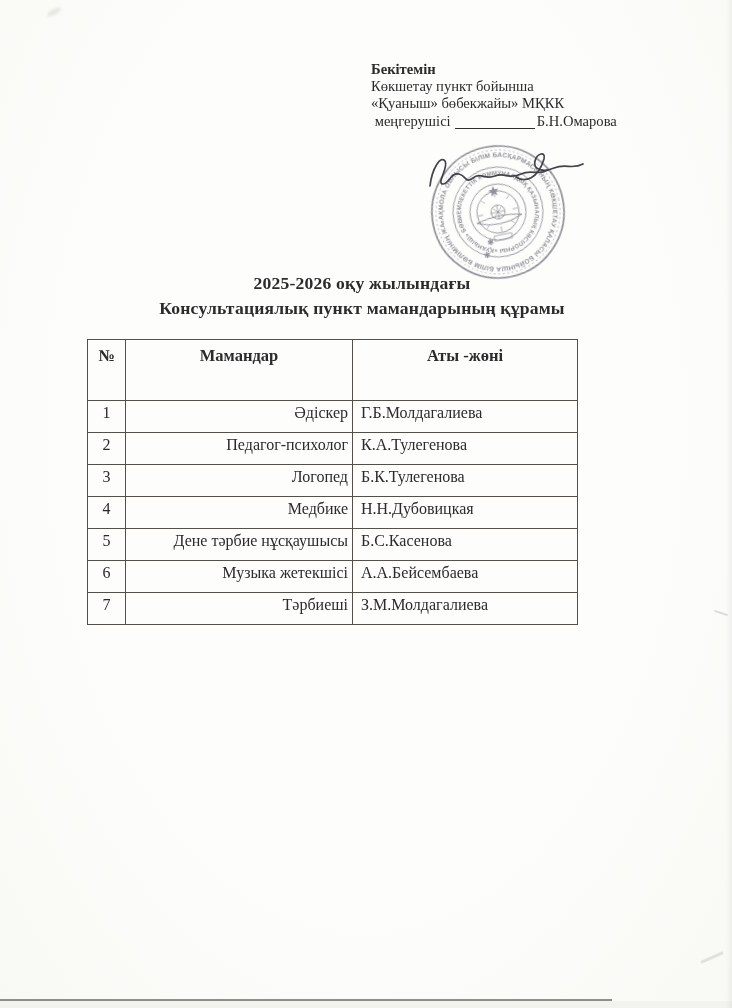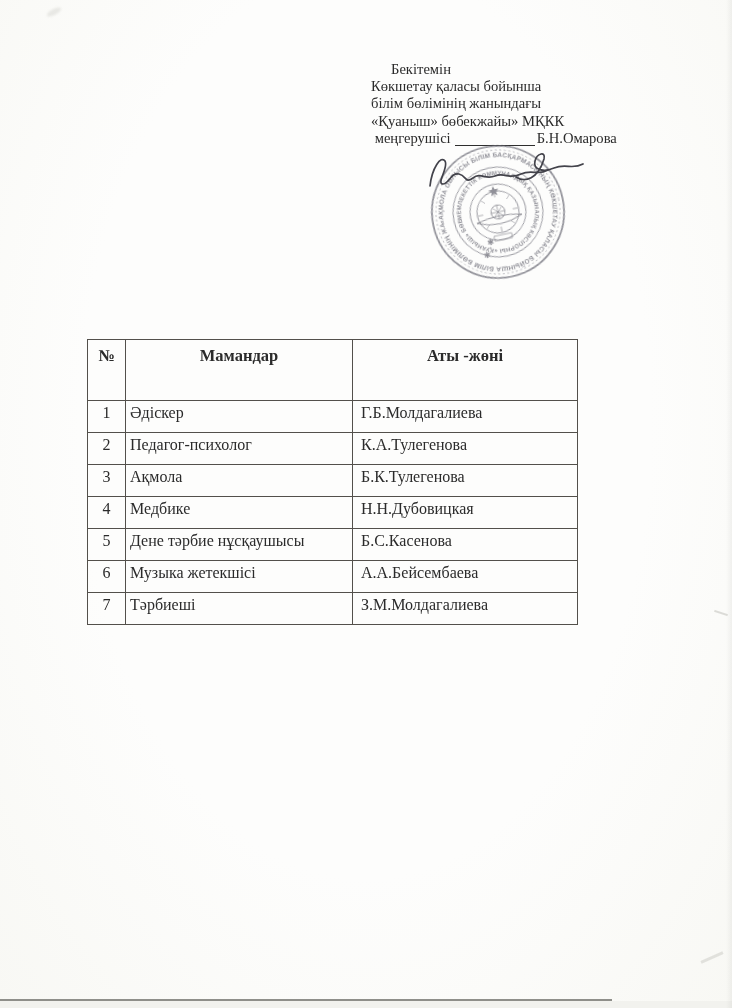--- a/index.html
+++ b/index.html
@@ -4,39 +4,39 @@
 <style>
   html,body{margin:0;padding:0;background:#e9e9e6;}
   .page{
     position:relative;width:732px;height:1008px;overflow:hidden;
     background:radial-gradient(ellipse at 50% 42%, #fdfdfc 55%, #f8f8f4 100%);
     font-family:"Liberation Serif", serif;color:#2b2b2b;
   }
   
   .approval{position:absolute;left:371px;top:61px;font-size:14.6px;line-height:17.2px;}
   .approval .line{white-space:pre;}
-  .approval .bold{font-weight:normal;margin-left:20px;}
+  .approval .bold{font-weight:bold;}
   .sig-row{display:flex;align-items:flex-end;white-space:pre;}
   .sig-underline{display:inline-block;width:80px;height:15px;border-bottom:1.2px solid #2e2e2e;margin:0 2px 1px 4px;}
   
   .stamp-wrap{position:absolute;left:417px;top:131px;width:162px;height:162px;
     transform:rotate(-12deg);opacity:.78;filter:blur(.35px);}
   .signature-wrap{position:absolute;left:420px;top:146px;width:190px;height:52px;opacity:.95;}
   
   .title{position:absolute;left:100px;top:271px;width:524px;text-align:center;
     font-weight:bold;font-size:17.6px;line-height:24.6px;letter-spacing:.2px;}
   
   table.roster{position:absolute;left:87px;top:339px;width:490px;border-collapse:collapse;
     table-layout:fixed;font-size:16px;}
   .roster th,.roster td{border:1px solid #53504b;box-sizing:border-box;
     vertical-align:top;padding:3px 4px 0 4px;overflow:hidden;}
   .roster thead th{height:61px;font-weight:bold;text-align:center;padding-top:6px;font-size:16.5px;}
   .roster tbody td{height:32px;}
   .roster .num{text-align:center;}
-  .roster .role{text-align:left;}
+  .roster .role{text-align:right;}
   .roster .name{text-align:left;padding-left:8px;margin-left:32px;}
   
   .smudge-topleft{position:absolute;left:46px;top:9px;width:16px;height:6px;border-radius:50%;
     background:#d9d9d4;opacity:.55;filter:blur(1px);transform:rotate(-28deg);}
   .scan-bottom-line{position:absolute;left:0;top:999px;width:612px;height:1.6px;background:#8f8f8a;}
   .below-line{position:absolute;left:0;top:1001px;width:732px;height:7px;background:#f2f2ee;}
   .mark-bottom-right{position:absolute;left:700px;top:956px;width:24px;height:3px;background:#dcdcd7;
     opacity:.8;filter:blur(.6px);transform:rotate(-24deg);}
   .mark-right-edge{position:absolute;left:714px;top:612px;width:14px;height:2px;background:#d4d4cf;
     opacity:.8;filter:blur(.5px);transform:rotate(18deg);}
@@ -45,22 +45,21 @@
 </style>
 </head>
 <body>
 
 <div class="page">
 
   <div class="smudge-topleft"></div>
 
   <div class="approval">
     <div class="line bold">Бекітемін</div>
-    <div class="line">Көкшетау қаласы бойынша</div>
-    <div class="line">білім бөлімінің жанындағы</div>
+    <div class="line">Көкшетау пункт бойынша</div>
     <div class="line">«Қуаныш» бөбекжайы» МҚКК</div>
     <div class="sig-row">
       <span> меңгерушісі</span><span class="sig-underline"></span><span>Б.Н.Омарова</span>
     </div>
   </div>
 
   <div class="stamp-wrap">
     <svg width="162" height="162" viewBox="0 0 162 162">
       <defs>
         <path id="oring" d="M81,81 m-55,0 a55,55 0 1,1 110,0 a55,55 0 1,1 -110,0"></path>
@@ -96,20 +95,24 @@
 
   <div class="signature-wrap">
     <svg width="190" height="52" viewBox="0 0 190 52">
       <g stroke="#3a3a42" stroke-width="1.7" fill="none" stroke-linecap="round">
         <path d="M10,40 C12,22 21,9 25,15 C29,21 16,38 23,38 C29,38 31,26 39,28 C47,30 45,38 53,32 C61,26 65,34 75,30 C85,26 89,34 101,28 C112,23 118,30 128,24"></path>
         <path d="M96,31 C105,37 118,33 124,13 C126,5 117,7 115,15 C113,23 122,27 134,22 C146,17 152,24 163,18"></path>
       </g>
     </svg>
   </div>
 
+  <div class="title">
+    <div>2025-2026 оқу жылындағы</div>
+    <div>Консультациялық пункт мамандарының құрамы</div>
+  </div>
 
   <table class="roster">
     <colgroup>
         <col style="width:38px">
         <col style="width:227px">
         <col style="width:225px">
       </colgroup>
     <thead>
       <tr>
         <th>№</th>
@@ -123,21 +126,21 @@
         <td class="role">Әдіскер</td>
         <td class="name">Г.Б.Молдагалиева</td>
       </tr>
       <tr>
         <td class="num">2</td>
         <td class="role">Педагог-психолог</td>
         <td class="name">К.А.Тулегенова</td>
       </tr>
       <tr>
         <td class="num">3</td>
-        <td class="role">Ақмола</td>
+        <td class="role">Логопед</td>
         <td class="name">Б.К.Тулегенова</td>
       </tr>
       <tr>
         <td class="num">4</td>
         <td class="role">Медбике</td>
         <td class="name">Н.Н.Дубовицкая</td>
       </tr>
       <tr>
         <td class="num">5</td>
         <td class="role">Дене тәрбие нұсқаушысы</td>

